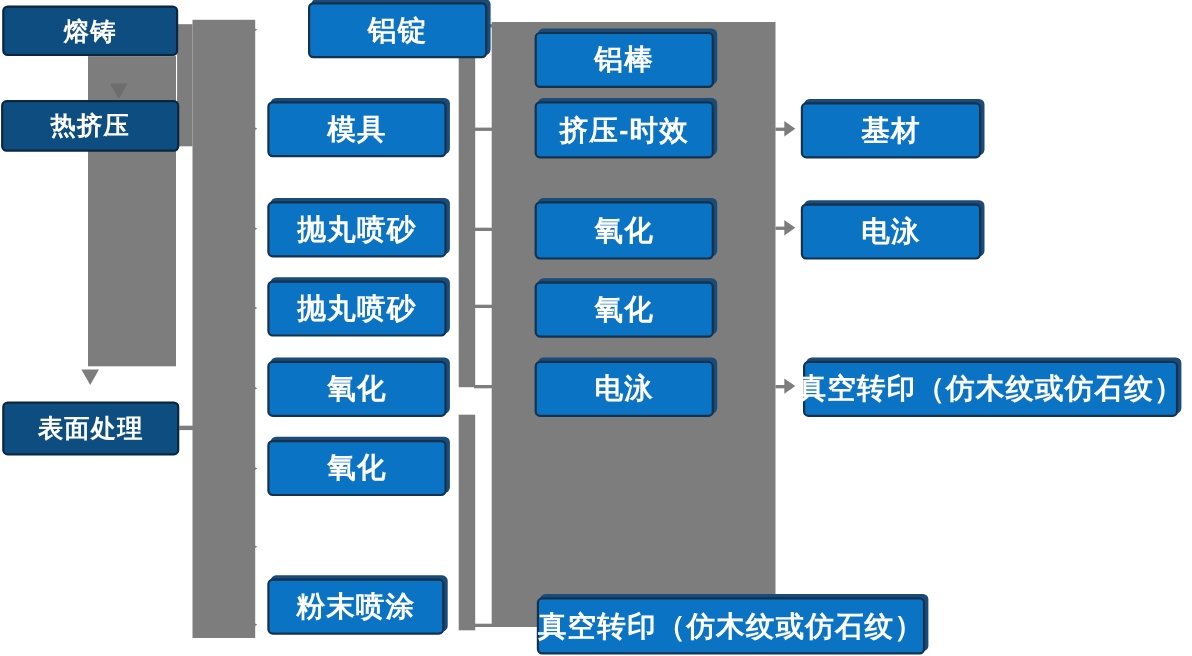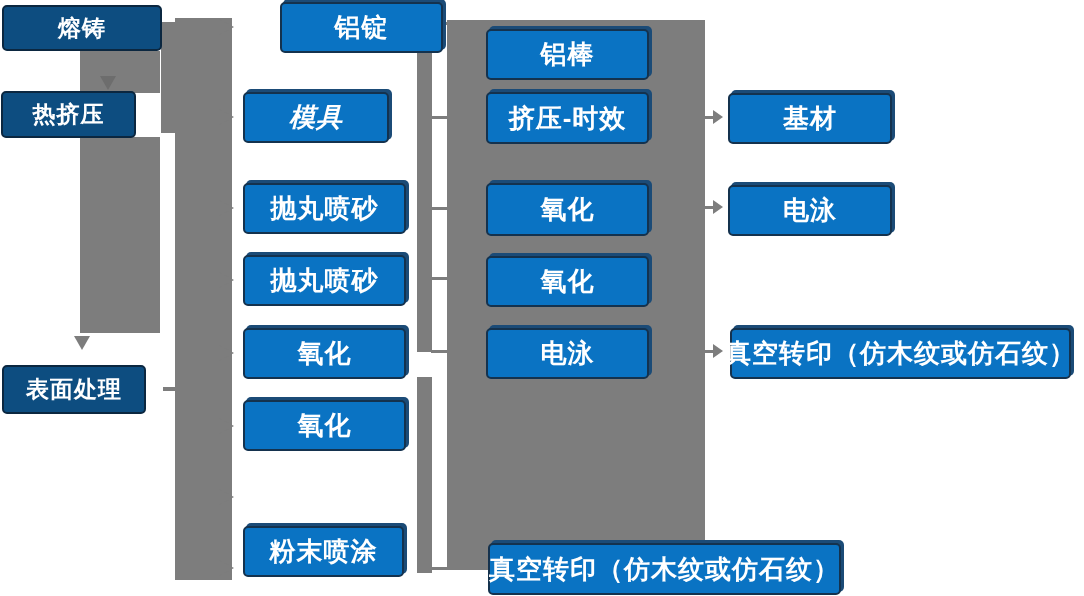--- a/index.html
+++ b/index.html
@@ -69,25 +69,25 @@
   <div class="bar" style="left:447px;top:20px;width:258px;height:550px;"></div>
 
   <div class="thinline" style="left:705px;top:116px;width:10px;height:3px;"></div>
   <div class="arr-right-sm" style="left:713px;top:110px;"></div>
   <div class="thinline" style="left:705px;top:206px;width:10px;height:3px;"></div>
   <div class="arr-right-sm" style="left:713px;top:200px;"></div>
   <div class="thinline" style="left:705px;top:350px;width:10px;height:3px;"></div>
   <div class="arr-right-sm" style="left:713px;top:344px;"></div>
 
   <div class="node navy" style="left:2px;top:5px;width:160px;height:46px;">熔铸</div>
-  <div class="node navy" style="left:1px;top:91px;width:135px;height:47px;">热挤压</div>
-  <div class="node navy" style="left:2px;top:365px;width:144px;height:49px;">表面处理</div>
+  <div class="node navy" style="left:1px;top:91px;width:162px;height:47px;">热挤压</div>
+  <div class="node navy" style="left:2px;top:365px;width:161px;height:49px;">表面处理</div>
 
   <div class="node" style="left:243px;top:2px;width:163px;height:51px;margin-left:37px;">铝锭</div>
-  <div class="node" style="left:243px;top:92px;width:146px;height:51px;font-style:italic;">模具</div>
+  <div class="node" style="left:243px;top:92px;width:163px;height:51px;">模具</div>
   <div class="node" style="left:243px;top:183px;width:163px;height:51px;">抛丸喷砂</div>
   <div class="node" style="left:243px;top:255px;width:163px;height:51px;">抛丸喷砂</div>
   <div class="node" style="left:243px;top:328px;width:163px;height:51px;">氧化</div>
   <div class="node" style="left:243px;top:400px;width:163px;height:51px;">氧化</div>
   <div class="node" style="left:243px;top:526px;width:161px;height:51px;">粉末喷涂</div>
 
   <div class="node" style="left:486px;top:2px;width:163px;height:51px;margin-top:27px;">铝棒</div>
   <div class="node" style="left:486px;top:92px;width:163px;height:52px;">挤压-时效</div>
   <div class="node" style="left:486px;top:183px;width:163px;height:53px;">氧化</div>
   <div class="node" style="left:486px;top:256px;width:163px;height:51px;">氧化</div>

